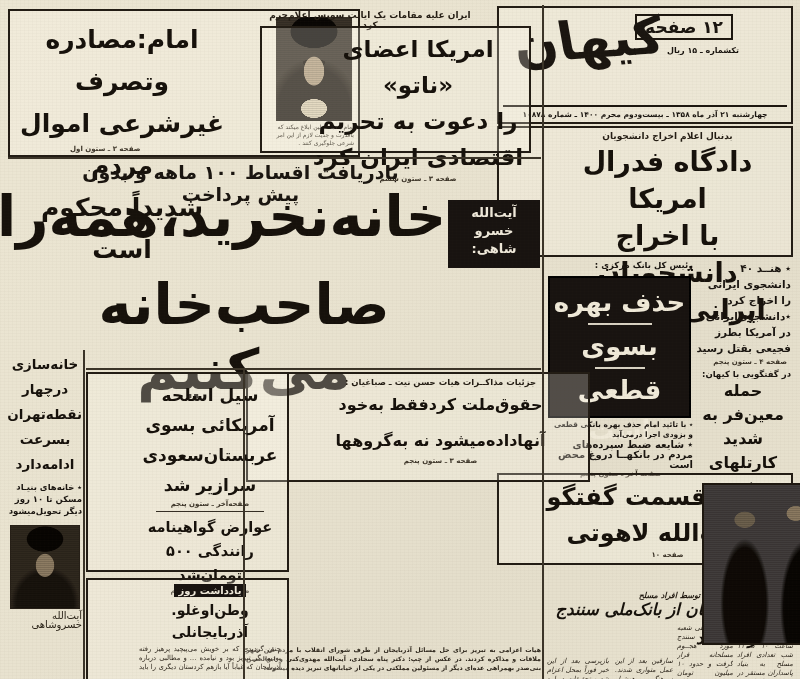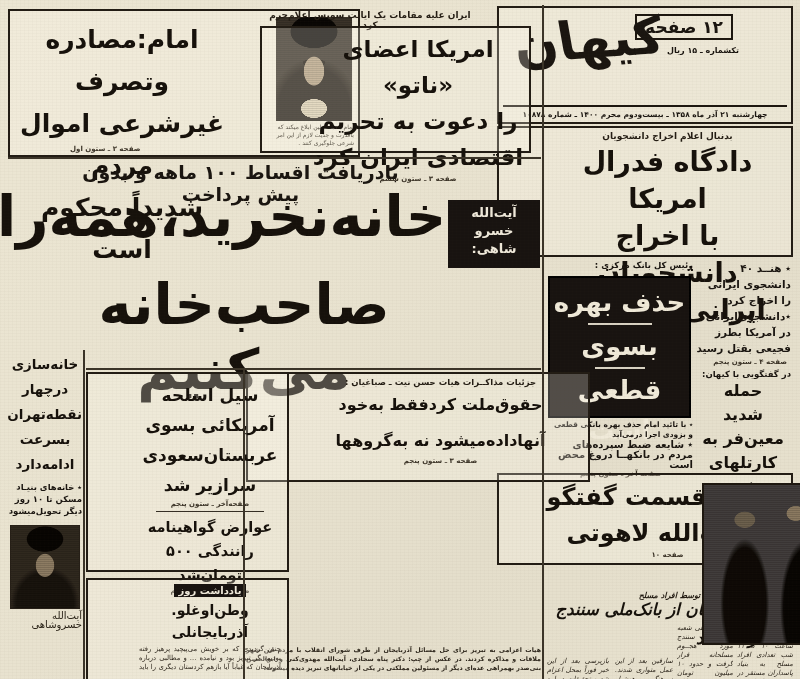--- a/index.html
+++ b/index.html
@@ -88,22 +88,22 @@
     </div>
   </div>
 
   <div class="abs" style="right:9px;top:260px;width:96px;height:215px;">
     <div style="font-size:10.5px;font-weight:bold;line-height:16px;">٭ هنــد ۴۰ دانشجوی ایرانی را اخراج کرد</div>
     <div style="font-size:10.5px;font-weight:bold;text-align:right;line-height:16px;">٭دانشجوی‌ایرانی در آمریکا بطرز فجیعی بقتل رسید</div>
     <div class="pref" style="text-align:right;margin:2px 4px 3px 0;">صفحه ۴ ـ ستون پنجم</div>
     <div style="font-size:8.5px;font-weight:bold;text-align:right;">در گفتگویی با کیهان:</div>
     <div class="hl" style="font-size:16px;line-height:24px;">
       <div>حمله</div>
+      <div>معین‌فر به</div>
       <div>شدید</div>
-      <div>معین‌فر به</div>
       <div>کارتلهای</div>
       <div>نفتی</div>
     </div>
     <div class="pref">صفحه ۳ ـ ستون سوم</div>
   </div>
 
   <div class="abs" style="right:107px;top:260px;width:143px;font-size:8.5px;font-weight:bold;text-align:right;">رئیس کل بانک مرکزی :</div>
   <div class="abs blackbox" style="right:109px;top:276px;width:139px;height:138px;border:2px solid #000;">
     <div class="hl" style="color:#f0ead9;font-size:26px;line-height:40px;margin-top:4px;">
       <div>حذف بهره</div>

